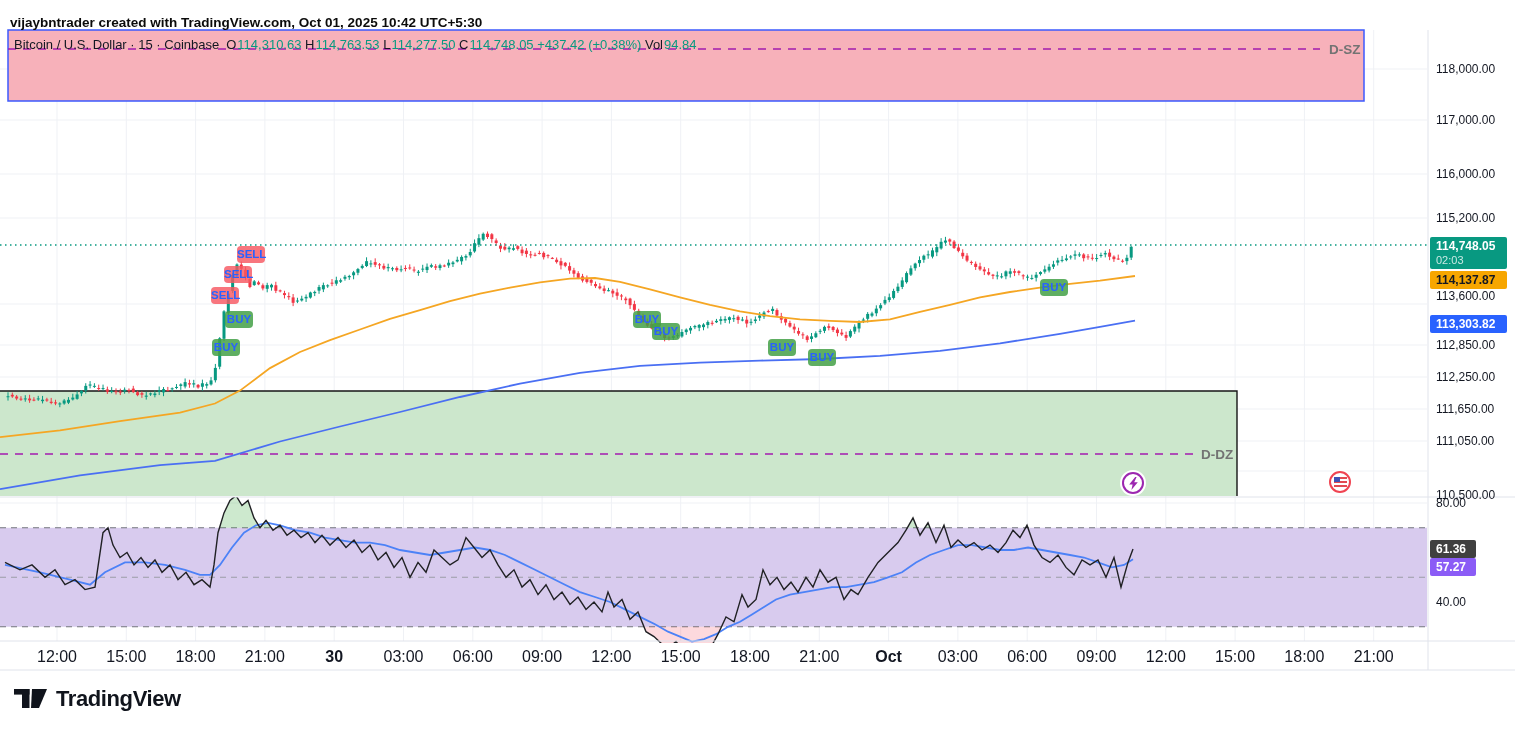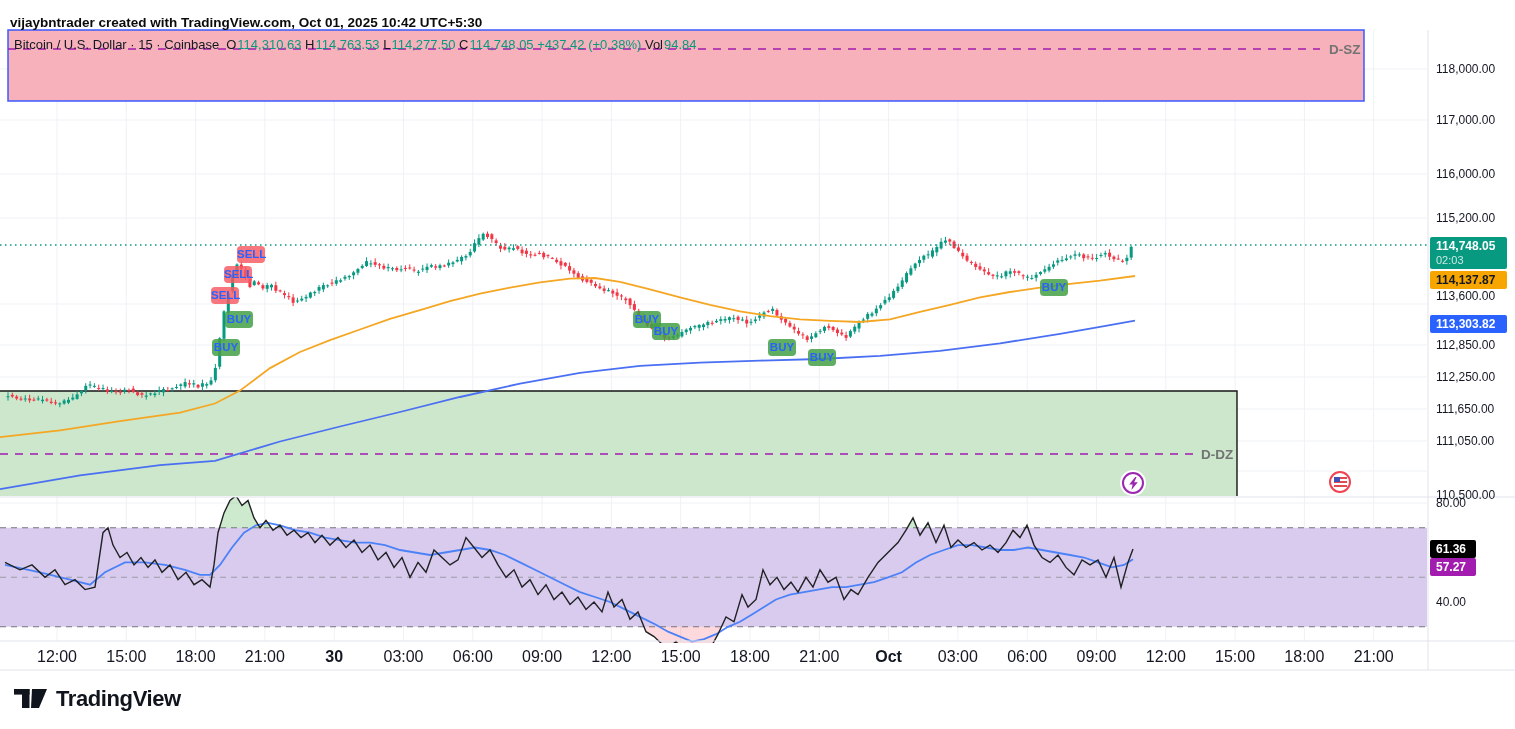--- a/index.html
+++ b/index.html
@@ -640,22 +640,22 @@
       <div class="abs pricelabel" style="left:1436px;top:345px;">112,850.00</div>
       <div class="abs pricelabel" style="left:1436px;top:377px;">112,250.00</div>
       <div class="abs pricelabel" style="left:1436px;top:409px;">111,650.00</div>
       <div class="abs pricelabel" style="left:1436px;top:441px;">111,050.00</div>
       <div class="abs pricelabel" style="left:1436px;top:471px;margin-top:24px;">110,500.00</div>
       <div class="abs pricelabel" style="left:1436px;top:503px;">80.00</div>
       <div class="abs pricelabel" style="left:1436px;top:602px;">40.00</div>
       <div class="abs badge" style="top:237px;background:#089981;color:#ffffff;">114,748.05<div class="sub">02:03</div></div>
       <div class="abs badge" style="top:271px;background:#f7a600;color:#131722;">114,137.87</div>
       <div class="abs badge" style="top:315px;background:#2962ff;color:#ffffff;">113,303.82</div>
-      <div class="abs badge small" style="top:540px;background:#000000;color:#ffffff;">61.36</div>
-      <div class="abs badge small" style="top:558px;background:#a21caf;color:#ffffff;">57.27</div>
+      <div class="abs badge small" style="top:540px;background:#404040;color:#ffffff;">61.36</div>
+      <div class="abs badge small" style="top:558px;background:#8b5cf6;color:#ffffff;">57.27</div>
       <div class="abs timelabel" style="left:57.0px;top:648px;">12:00</div>
       <div class="abs timelabel" style="left:126.3px;top:648px;">15:00</div>
       <div class="abs timelabel" style="left:195.6px;top:648px;">18:00</div>
       <div class="abs timelabel" style="left:264.9px;top:648px;">21:00</div>
       <div class="abs timelabel bold" style="left:334.2px;top:648px;">30</div>
       <div class="abs timelabel" style="left:403.5px;top:648px;">03:00</div>
       <div class="abs timelabel" style="left:472.8px;top:648px;">06:00</div>
       <div class="abs timelabel" style="left:542.1px;top:648px;">09:00</div>
       <div class="abs timelabel" style="left:611.4px;top:648px;">12:00</div>
       <div class="abs timelabel" style="left:680.7px;top:648px;">15:00</div>

